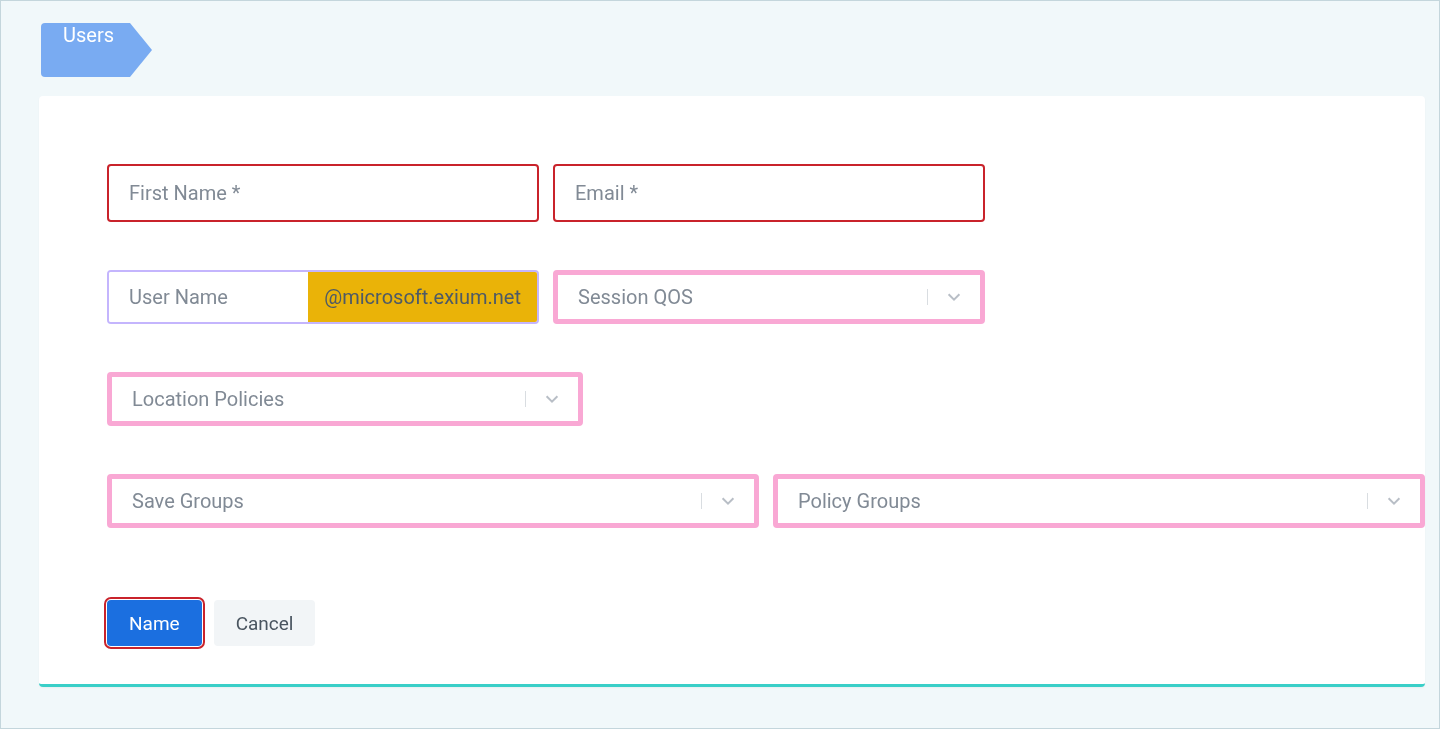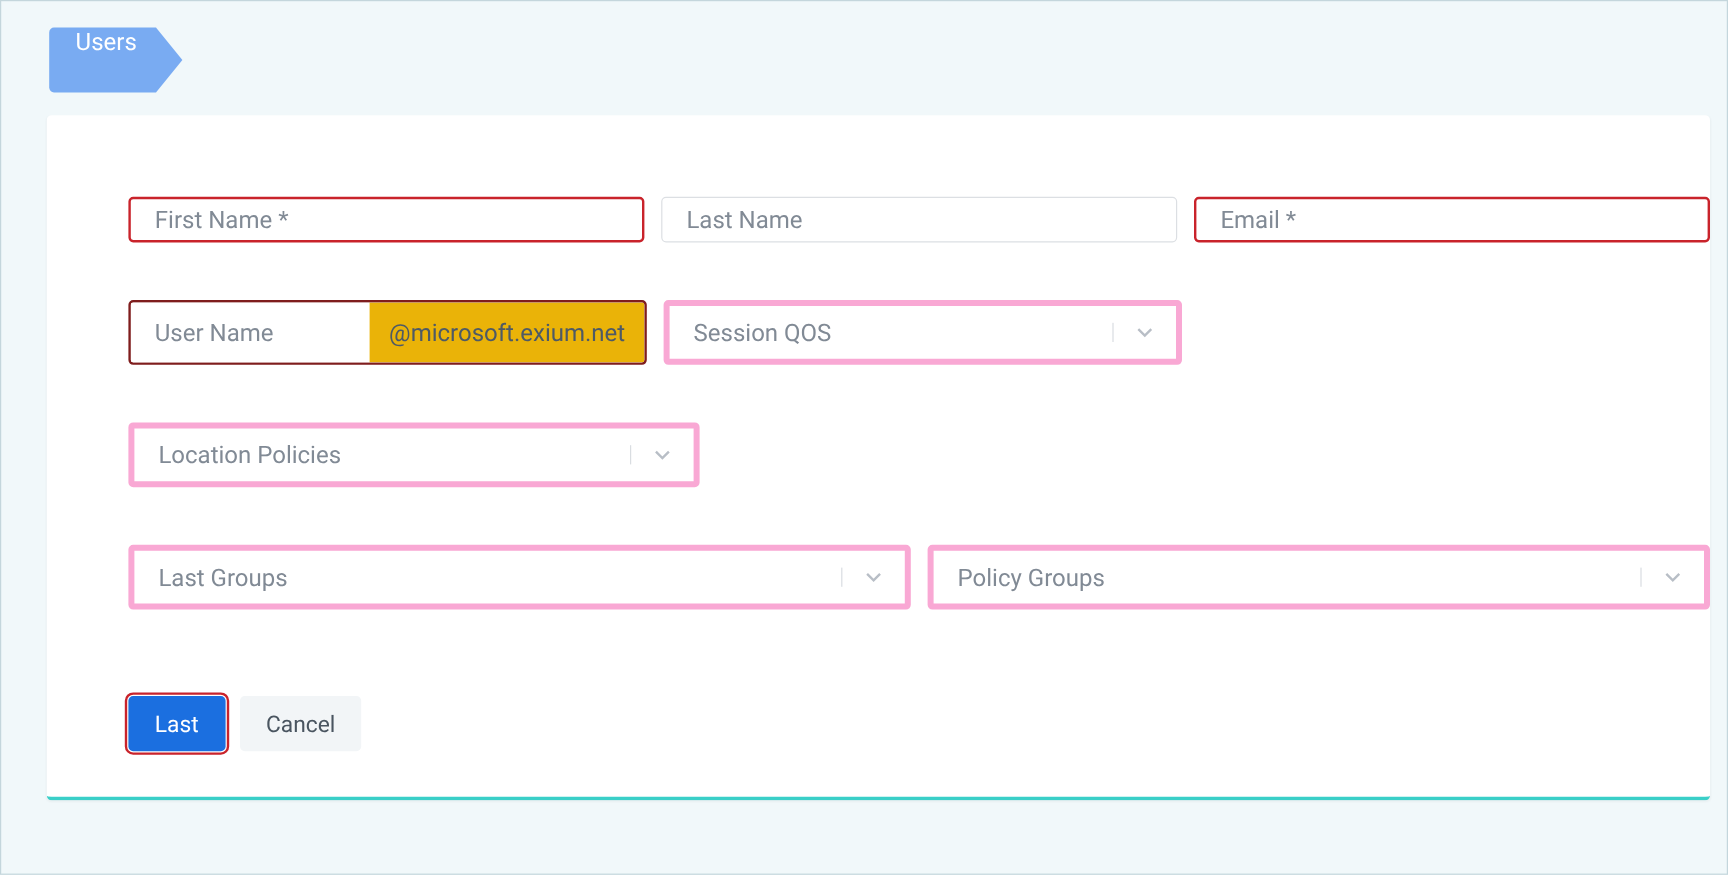--- a/index.html
+++ b/index.html
@@ -72,41 +72,41 @@
   .row {
     display: flex;
     padding: 0 0 0 68px;
     margin-bottom: 48px;
     gap: 14px;
   }
   .row.last-row { margin-bottom: 72px; }
 
   
   .field {
-    height: 38px;
+    height: 58px;
     border: 1px solid #dcdfe3;
     border-radius: 4px;
     font-size: 20px;
     color: #4d7c0f;
     padding: 0 20px;
     background: #fff;
     display: flex;
     align-items: center;
     outline: none;
     font-family: inherit;
   }
   .field::placeholder { color: #818a95; }
   .field.error { border: 2px solid #c9232b; }
   .w1 { width: 432px; }
 
   
   .username-group {
     display: flex;
     width: 432px;
-    border: 2px solid #7f1d1d;
+    border: 2px solid #c4b5fd;
     border-radius: 4px;
     overflow: hidden;
     height: 54px;
   }
   .username-group .uname-input {
     border: none;
     height: 100%;
     flex: 1;
     padding: 0 20px;
     font-size: 20px;
@@ -201,21 +201,20 @@
   <div class="breadcrumb">
     <div class="crumb-users">
       <span>Users</span>
     </div>
   </div>
 
   <div class="card">
 
     <div class="row">
       <input class="field error w1" type="text" placeholder="First Name *" style="">
-      <input class="field w1" type="text" placeholder="Last Name" style="">
       <input class="field error w1" type="text" placeholder="Email *" style="">
     </div>
 
     <div class="row">
       <div class="username-group">
         <input class="uname-input" type="text" placeholder="User Name" style="">
         <div class="domain-suffix">@microsoft.exium.net</div>
       </div>
       <div class="select w-md">
         <span>Session QOS</span>
@@ -235,38 +234,38 @@
         <span class="chevron">
           <svg viewBox="0 0 20 20" fill="none" stroke="currentColor" stroke-width="2.2">
               <polyline points="4 7 10 13 16 7"></polyline>
             </svg>
         </span>
       </div>
     </div>
 
     <div class="row last-row">
       <div class="select w-lg">
-        <span>Last Groups</span>
+        <span>Save Groups</span>
         <span class="divider"></span>
         <span class="chevron">
           <svg viewBox="0 0 20 20" fill="none" stroke="currentColor" stroke-width="2.2">
               <polyline points="4 7 10 13 16 7"></polyline>
             </svg>
         </span>
       </div>
       <div class="select w-lg2">
         <span>Policy Groups</span>
         <span class="divider"></span>
         <span class="chevron">
           <svg viewBox="0 0 20 20" fill="none" stroke="currentColor" stroke-width="2.2">
               <polyline points="4 7 10 13 16 7"></polyline>
             </svg>
         </span>
       </div>
     </div>
 
     <div class="buttons">
-      <button class="btn btn-primary">Last</button>
+      <button class="btn btn-primary">Name</button>
       <button class="btn btn-secondary">Cancel</button>
     </div>
 
   </div>
 </div>
 
 </body></html>

